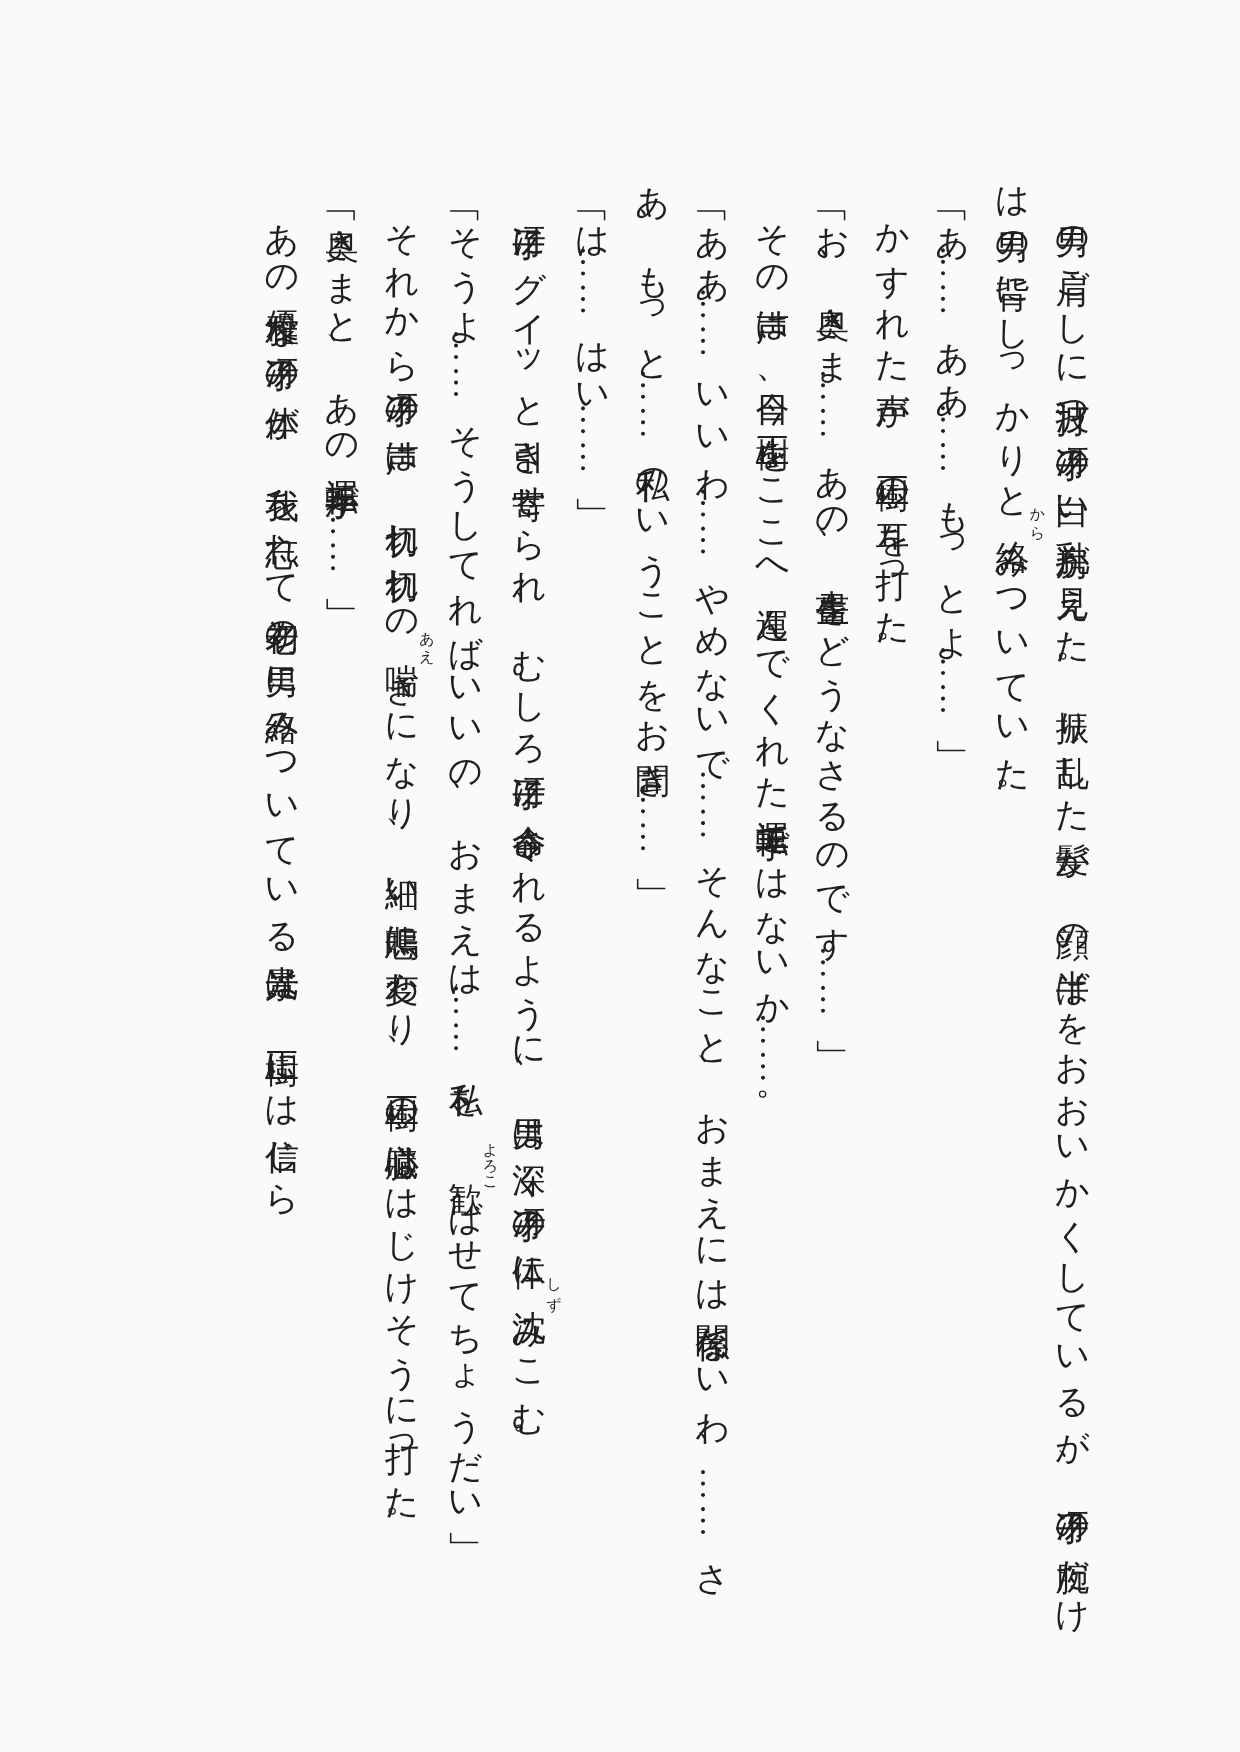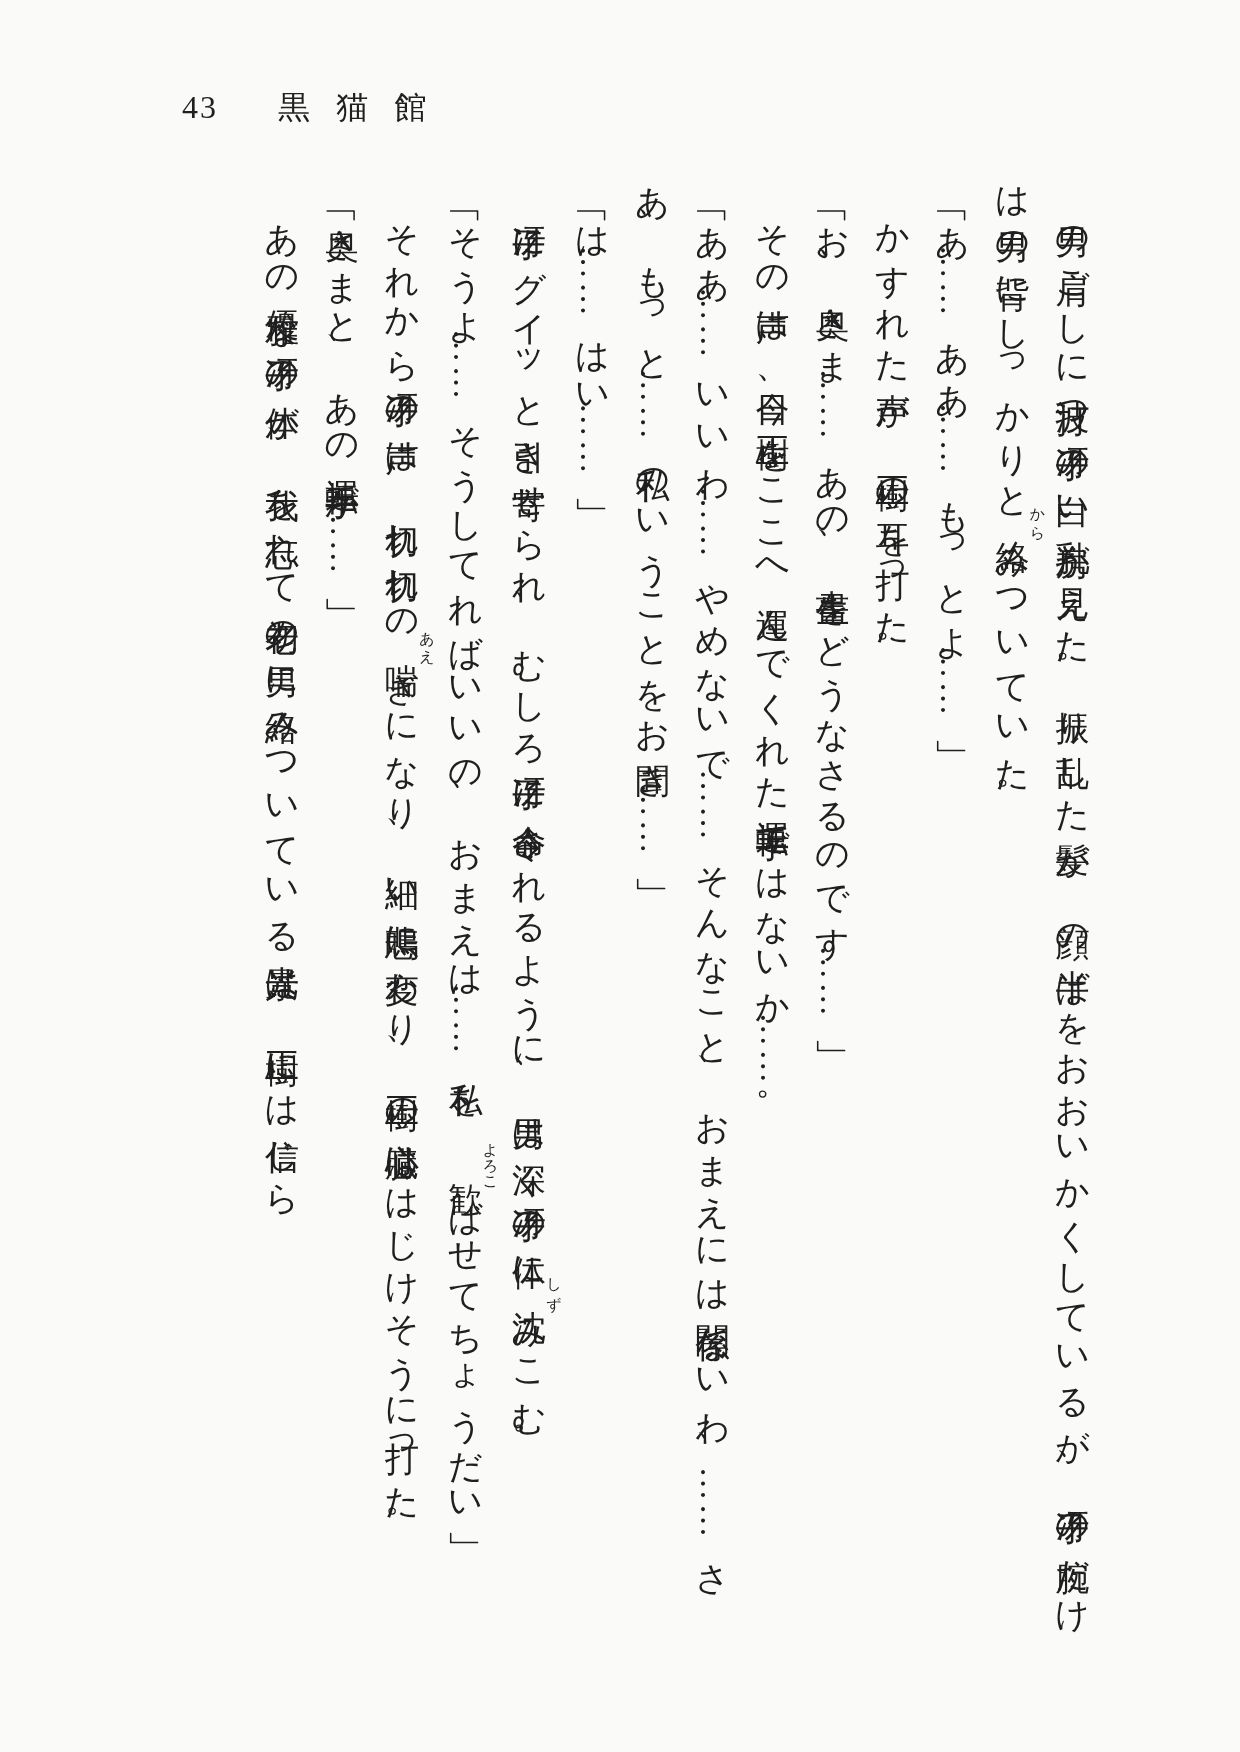--- a/index.html
+++ b/index.html
@@ -49,24 +49,20 @@
   ruby rt {
     font-size: 15px;
     letter-spacing: 0;
     line-height: 1;
   }
 </style>
 </head>
 <body>
 
 <div class="page" style="background: rgb(250, 250, 248); color: rgb(31, 31, 31);">
-  <div class="header">
-    <span class="page-number">43</span>
-    <span class="running-title">黒猫館</span>
-  </div>
 
   <div class="body-text">
       <p>男の肩ごしに波打つ冴子の白い乳房が見えた。振り乱した髪が、顔の半ばをおおいかくしているが、冴子の腕だけは男の背にしっかりと<ruby>絡<rt>から</rt></ruby>みついていた。</p>
       <p>「あ……ああ……もっとよ……」</p>
       <p>かすれた声が、正樹の耳を打った。</p>
       <p>「お、奥さま……あの、書生をどうなさるのです……」</p>
       <p>その声は、今日、正樹をここへ運んでくれた運転手ではないか……。</p>
       <p>「ああ……いいわ……やめないで……そんなこと、おまえには関係ないわ、……さあ、もっと……私のいうことをお聞き……」</p>
       <p>「は……はい……」</p>
       <p>冴子にグイッと引き寄せられ、むしろ冴子に命令されるように、男は深く冴子の体に<ruby>沈<rt>しず</rt></ruby>みこむ。</p>

